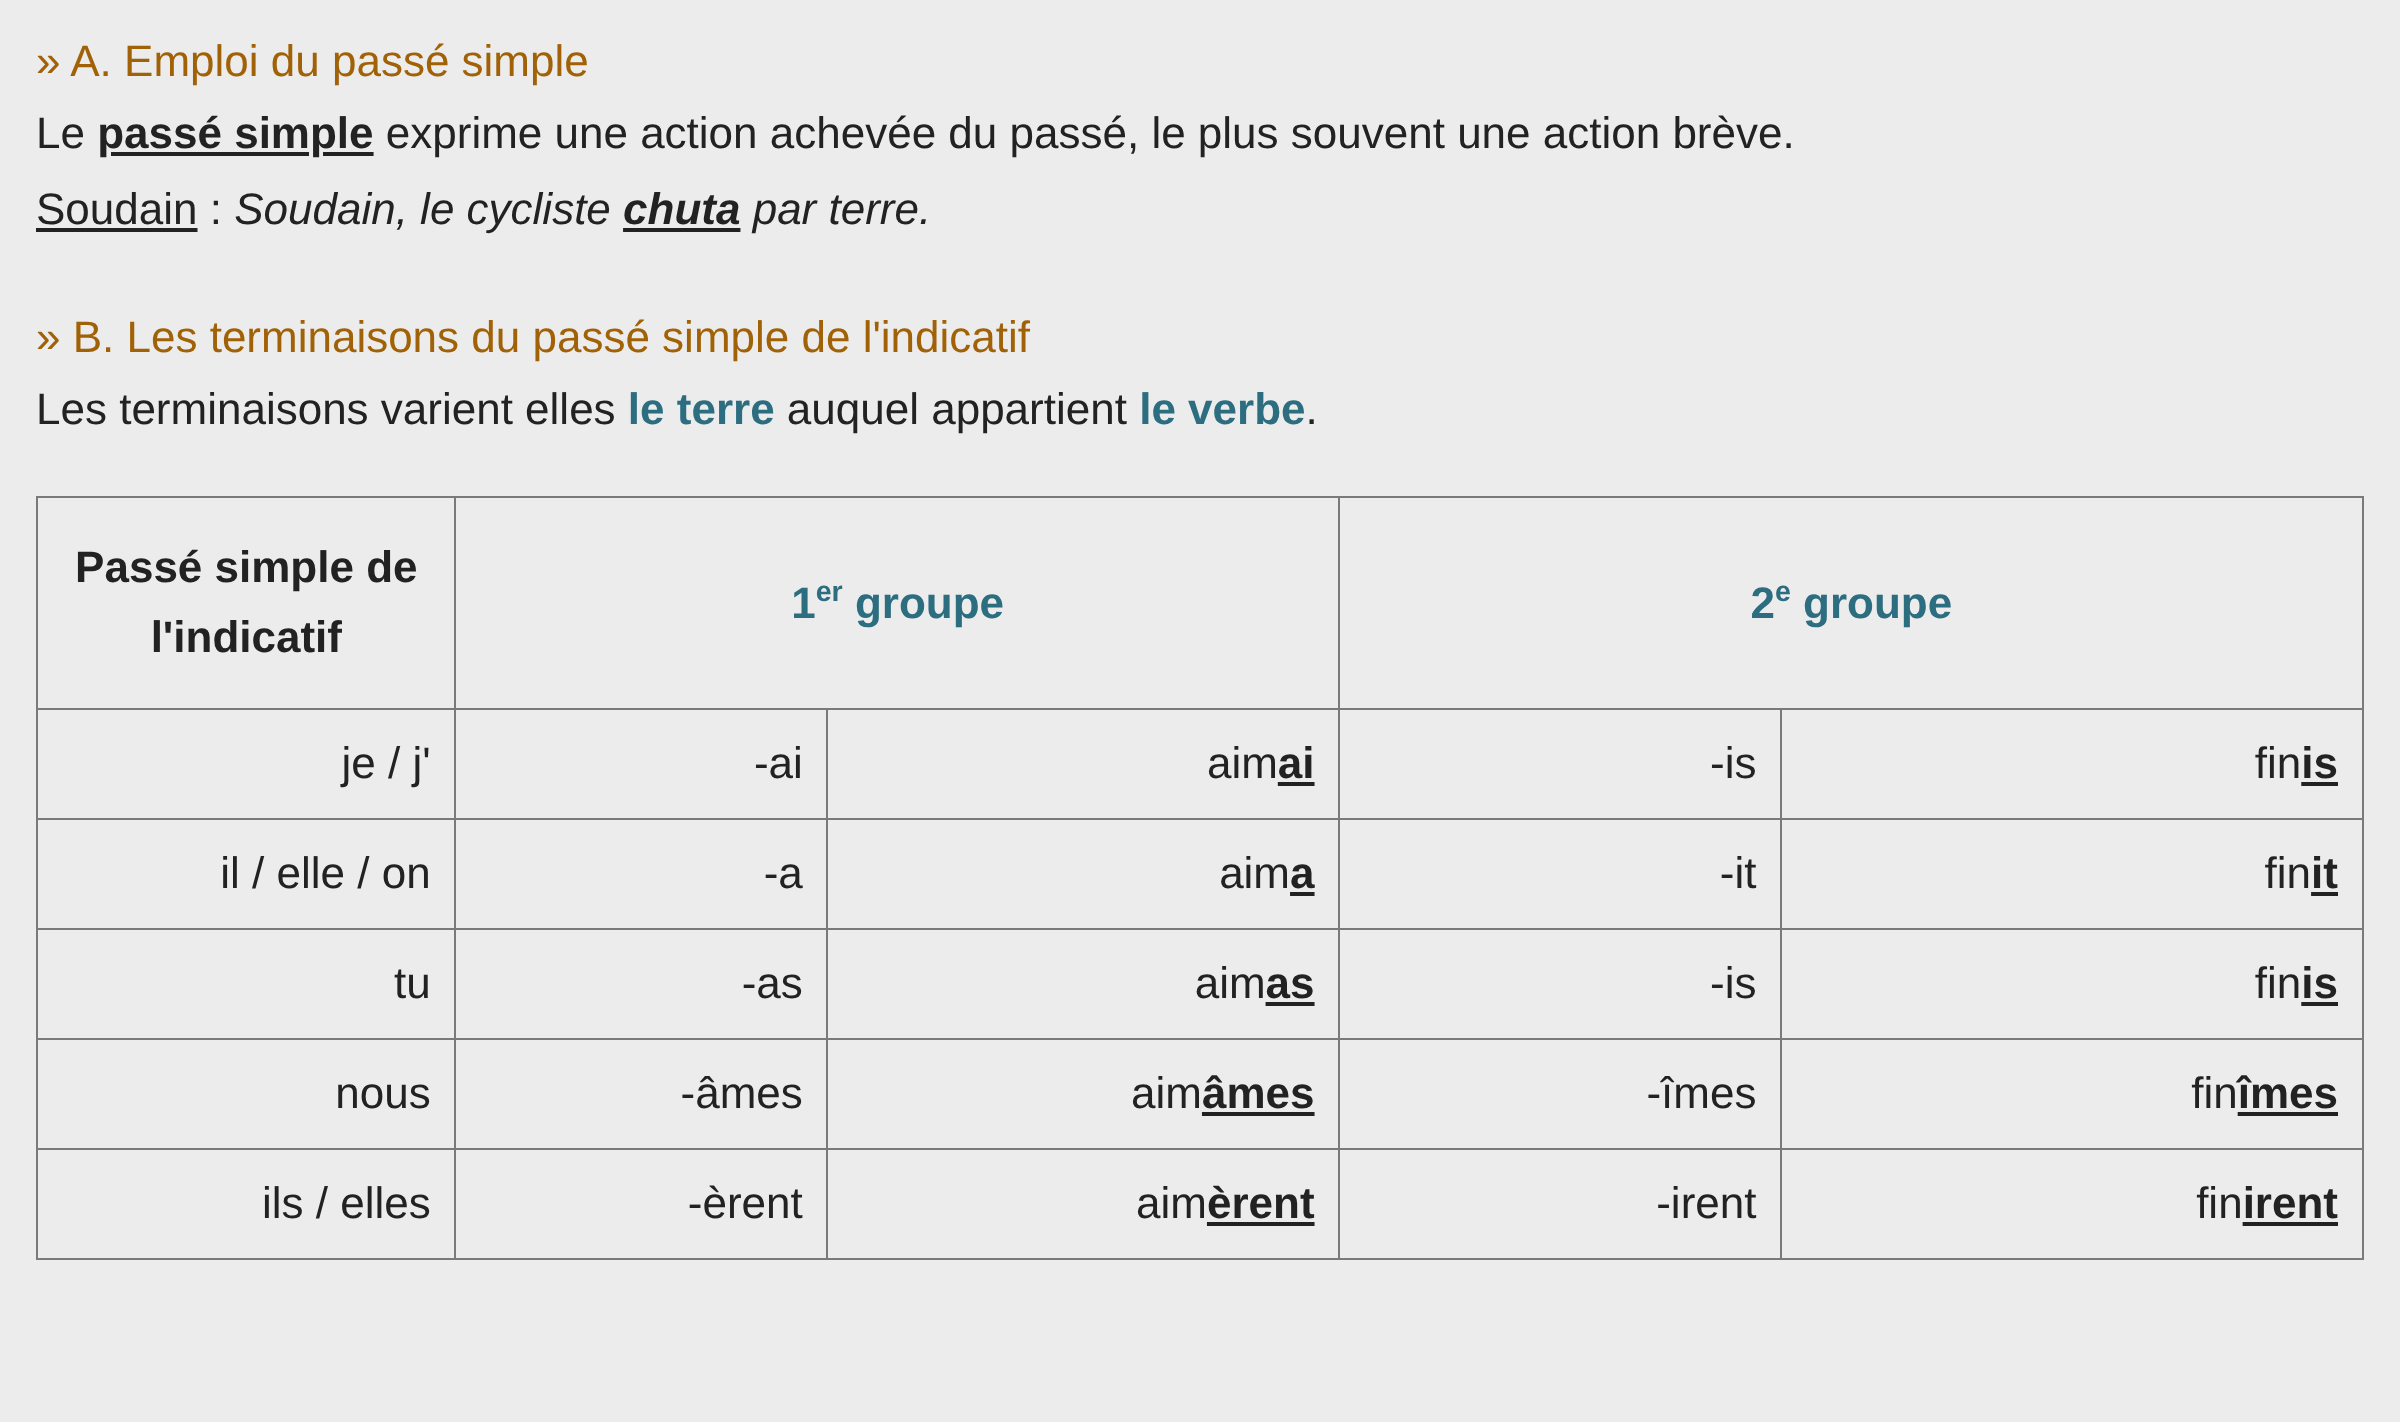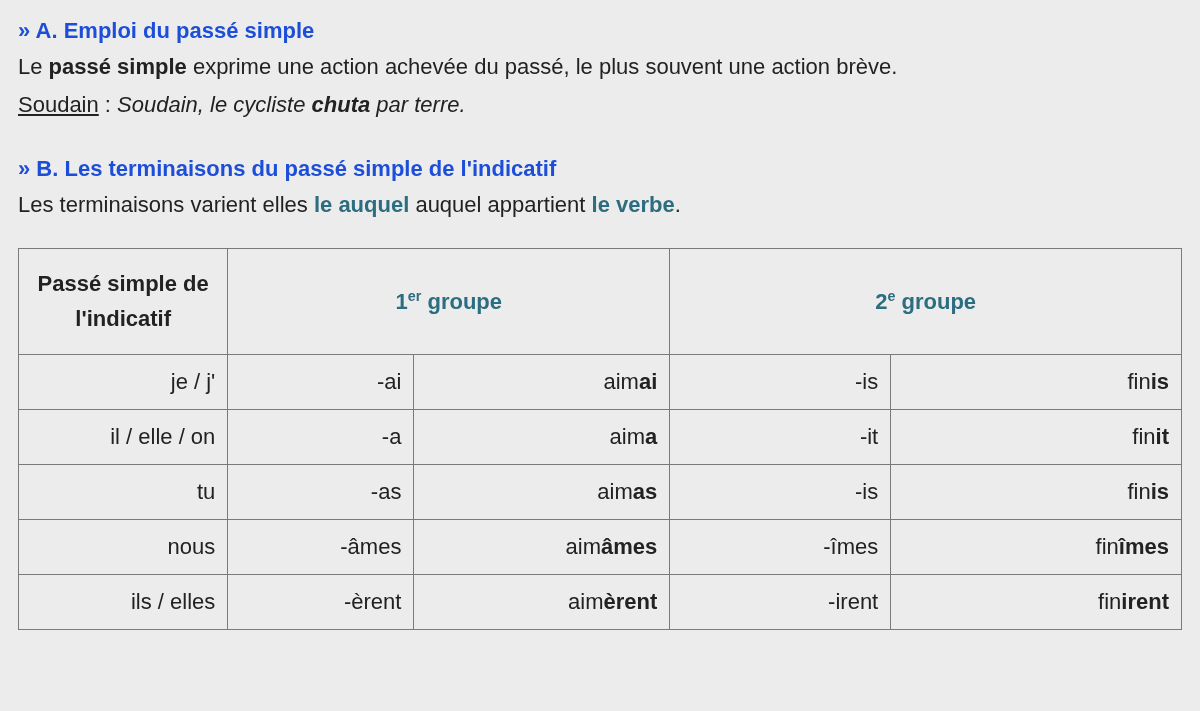--- a/index.html
+++ b/index.html
@@ -5,28 +5,28 @@
   body {
     margin: 0;
     padding: 14px 18px;
     background: #ececec;
     font-family: Arial, Helvetica, sans-serif;
     font-size: 22px;
     color: #222;
     line-height: 1.55;
   }
   .heading {
-    font-weight: bold;
-    color: #1d4ed8;
+    font-weight: normal;
+    color: #a16207;
   }
   .para { margin: 2px 0 4px 0; }
   .section-gap { height: 26px; }
   .underlined { text-decoration: underline; }
   .italic { font-style: italic; text-align: center; }
-  .bold { font-weight: bold; }
+  .bold { font-weight: bold; text-decoration: underline; }
   .link { color: #2d6d80; font-weight: bold; }
   table {
     border-collapse: collapse;
     width: 100%;
     margin-top: 26px;
     table-layout: fixed;
   }
   th, td {
     border: 1px solid #7a7a7a;
     padding: 10px 12px;
@@ -60,21 +60,21 @@
   <span>Le </span><span class="bold">passé simple</span><span> exprime une action achevée du passé, le plus souvent une action brève.</span>
 </div>
 <div class="para">
   <span class="underlined">Soudain</span><span> : </span><span class="italic"><span>Soudain, le cycliste </span><span class="bold">chuta</span><span> par terre.</span></span>
 </div>
 
 <div class="section-gap"></div>
 
 <div class="heading">» B. Les terminaisons du passé simple de l'indicatif</div>
 <div class="para">
-  <span>Les terminaisons varient elles </span><span class="link">le auquel</span><span> auquel appartient </span><span class="link">le verbe</span><span>.</span>
+  <span>Les terminaisons varient elles </span><span class="link">le terre</span><span> auquel appartient </span><span class="link">le verbe</span><span>.</span>
 </div>
 
 <table>
   <colgroup>
     <col class="c-pronoun">
       <col class="c-end1">
       <col class="c-ex1">
       <col class="c-end2">
       <col class="c-ex2">
   </colgroup>

